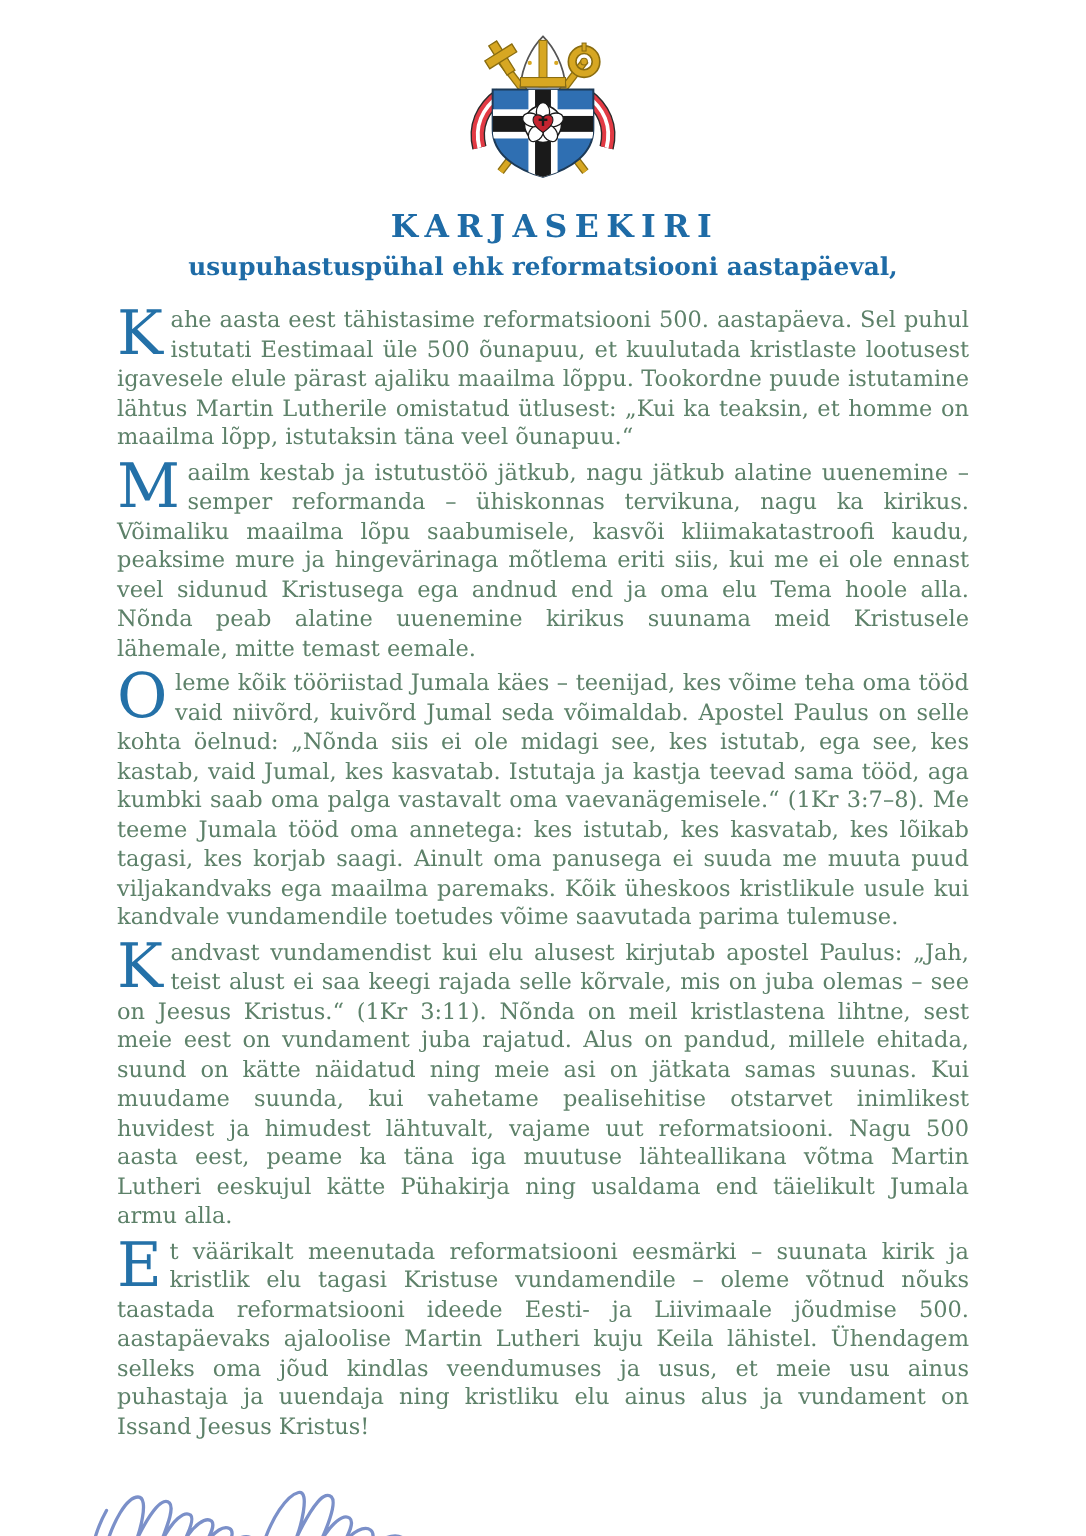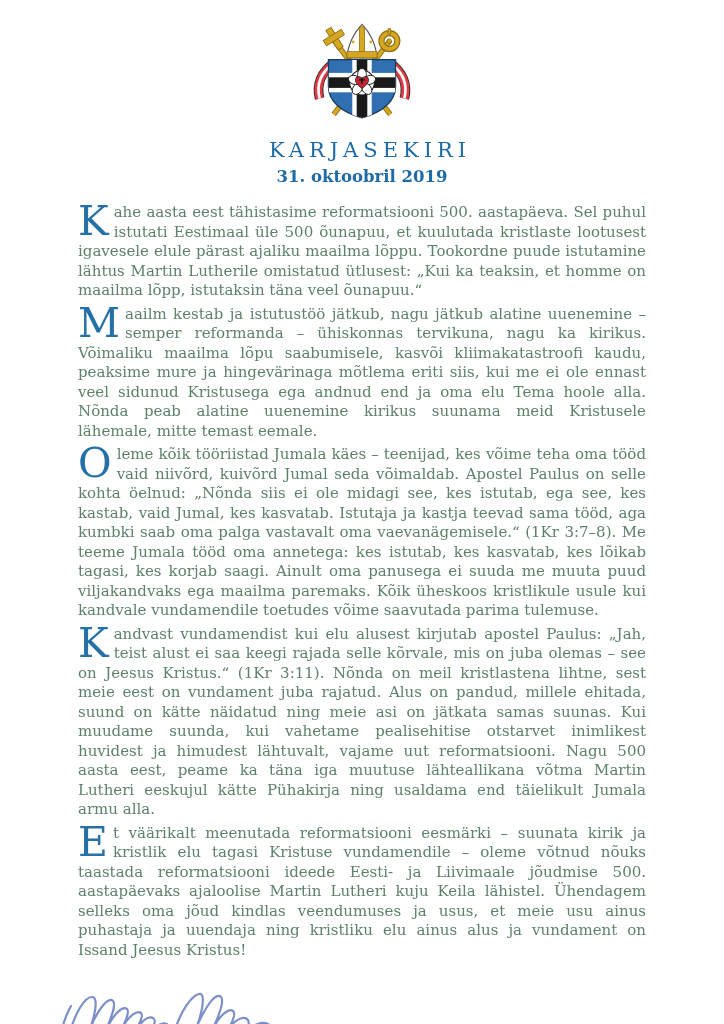--- a/index.html
+++ b/index.html
@@ -24,21 +24,21 @@
     width: 724px; height: 1024px;
     overflow: hidden;
     background: #ffffff;
   }
   .letter-header { text-align: center; padding-top: 22px; }
   .emblem { display: inline-block; line-height: 0; }
   .page-title {
     margin: 12px 0 4px 16px;
     color: var(--title_blue);
     font-size: 21px;
-    font-weight: normal;
+    font-weight: bold;
     letter-spacing: 5px;
   }
   .subtitle-line {
     color: var(--title_blue);
     font-weight: bold;
     font-size: 16.5px;
     line-height: 22px;
   }
   .letter-body { padding: 15px 78px 0 78px; }
   .par {
@@ -116,21 +116,21 @@
         <rect x="56.7" y="64" width="6.6" height="1.8" fill="#1a1a1a"></rect>
 
         <path d="M60,2 C68,10 76,24 77,40 L43,40 C44,24 52,10 60,2 Z" fill="#ffffff" stroke="#555555" stroke-width="1.3"></path>
         <rect x="57" y="5" width="6" height="35" fill="#d7a722" stroke="#8a6d10" stroke-width="0.8"></rect>
         <rect x="43" y="33" width="34" height="7" fill="#d7a722" stroke="#8a6d10" stroke-width="0.8"></rect>
         <circle cx="50" cy="22" r="1.6" fill="#d7a722"></circle>
         <circle cx="70" cy="22" r="1.6" fill="#d7a722"></circle>
       </svg>
     </span>
     <h1 class="page-title">KARJASEKIRI</h1>
-    <div class="subtitle-line">31. oktoobril 2019</div>
+    <div class="subtitle-line">usupuhastuspühal ehk reformatsiooni aastapäeval,</div>
   </div>
 
   <div class="letter-body">
     <p class="par"><span class="dropcap">K</span><span>ahe aasta eest tähistasime reformatsiooni 500. aastapäeva. Sel puhul istutati Eestimaal üle 500 õunapuu, et kuulutada kristlaste lootusest igavesele elule pärast ajaliku maailma lõppu. Tookordne puude istutamine lähtus Martin Lutherile omistatud ütlusest: „Kui ka teaksin, et homme on maailma lõpp, istutaksin täna veel õunapuu.“</span></p>
 
     <p class="par"><span class="dropcap">M</span><span>aailm kestab ja istutustöö jätkub, nagu jätkub alatine uuenemine – </span><span class="italic">semper reformanda</span><span> – ühiskonnas tervikuna, nagu ka kirikus. Võimaliku maailma lõpu saabumisele, kasvõi kliimakatastroofi kaudu, peaksime mure ja hingevärinaga mõtlema eriti siis, kui me ei ole ennast veel sidunud Kristusega ega andnud end ja oma elu Tema hoole alla. Nõnda peab alatine uuenemine kirikus suunama meid Kristusele lähemale, mitte temast eemale.</span></p>
 
     <p class="par"><span class="dropcap">O</span><span>leme kõik tööriistad Jumala käes – teenijad, kes võime teha oma tööd vaid niivõrd, kuivõrd Jumal seda võimaldab. Apostel Paulus on selle kohta öelnud: „Nõnda siis ei ole midagi see, kes istutab, ega see, kes kastab, vaid Jumal, kes kasvatab. Istutaja ja kastja teevad sama tööd, aga kumbki saab oma palga vastavalt oma vaevanägemisele.“ (1Kr 3:7–8). Me teeme Jumala tööd oma annetega: kes istutab, kes kasvatab, kes lõikab tagasi, kes korjab saagi. Ainult oma panusega ei suuda me muuta puud viljakandvaks ega maailma paremaks. Kõik üheskoos kristlikule usule kui kandvale vundamendile toetudes võime saavutada parima tulemuse.</span></p>
 
     <p class="par"><span class="dropcap">K</span><span>andvast vundamendist kui elu alusest kirjutab apostel Paulus: „Jah, teist alust ei saa keegi rajada selle kõrvale, mis on juba olemas – see on Jeesus Kristus.“ (1Kr 3:11). Nõnda on meil kristlastena lihtne, sest meie eest on vundament juba rajatud. Alus on pandud, millele ehitada, suund on kätte näidatud ning meie asi on jätkata samas suunas. Kui muudame suunda, kui vahetame pealisehitise otstarvet inimlikest huvidest ja himudest lähtuvalt, vajame uut reformatsiooni. Nagu 500 aasta eest, peame ka täna iga muutuse lähteallikana võtma Martin Lutheri eeskujul kätte Pühakirja ning usaldama end täielikult Jumala armu alla.</span></p>

